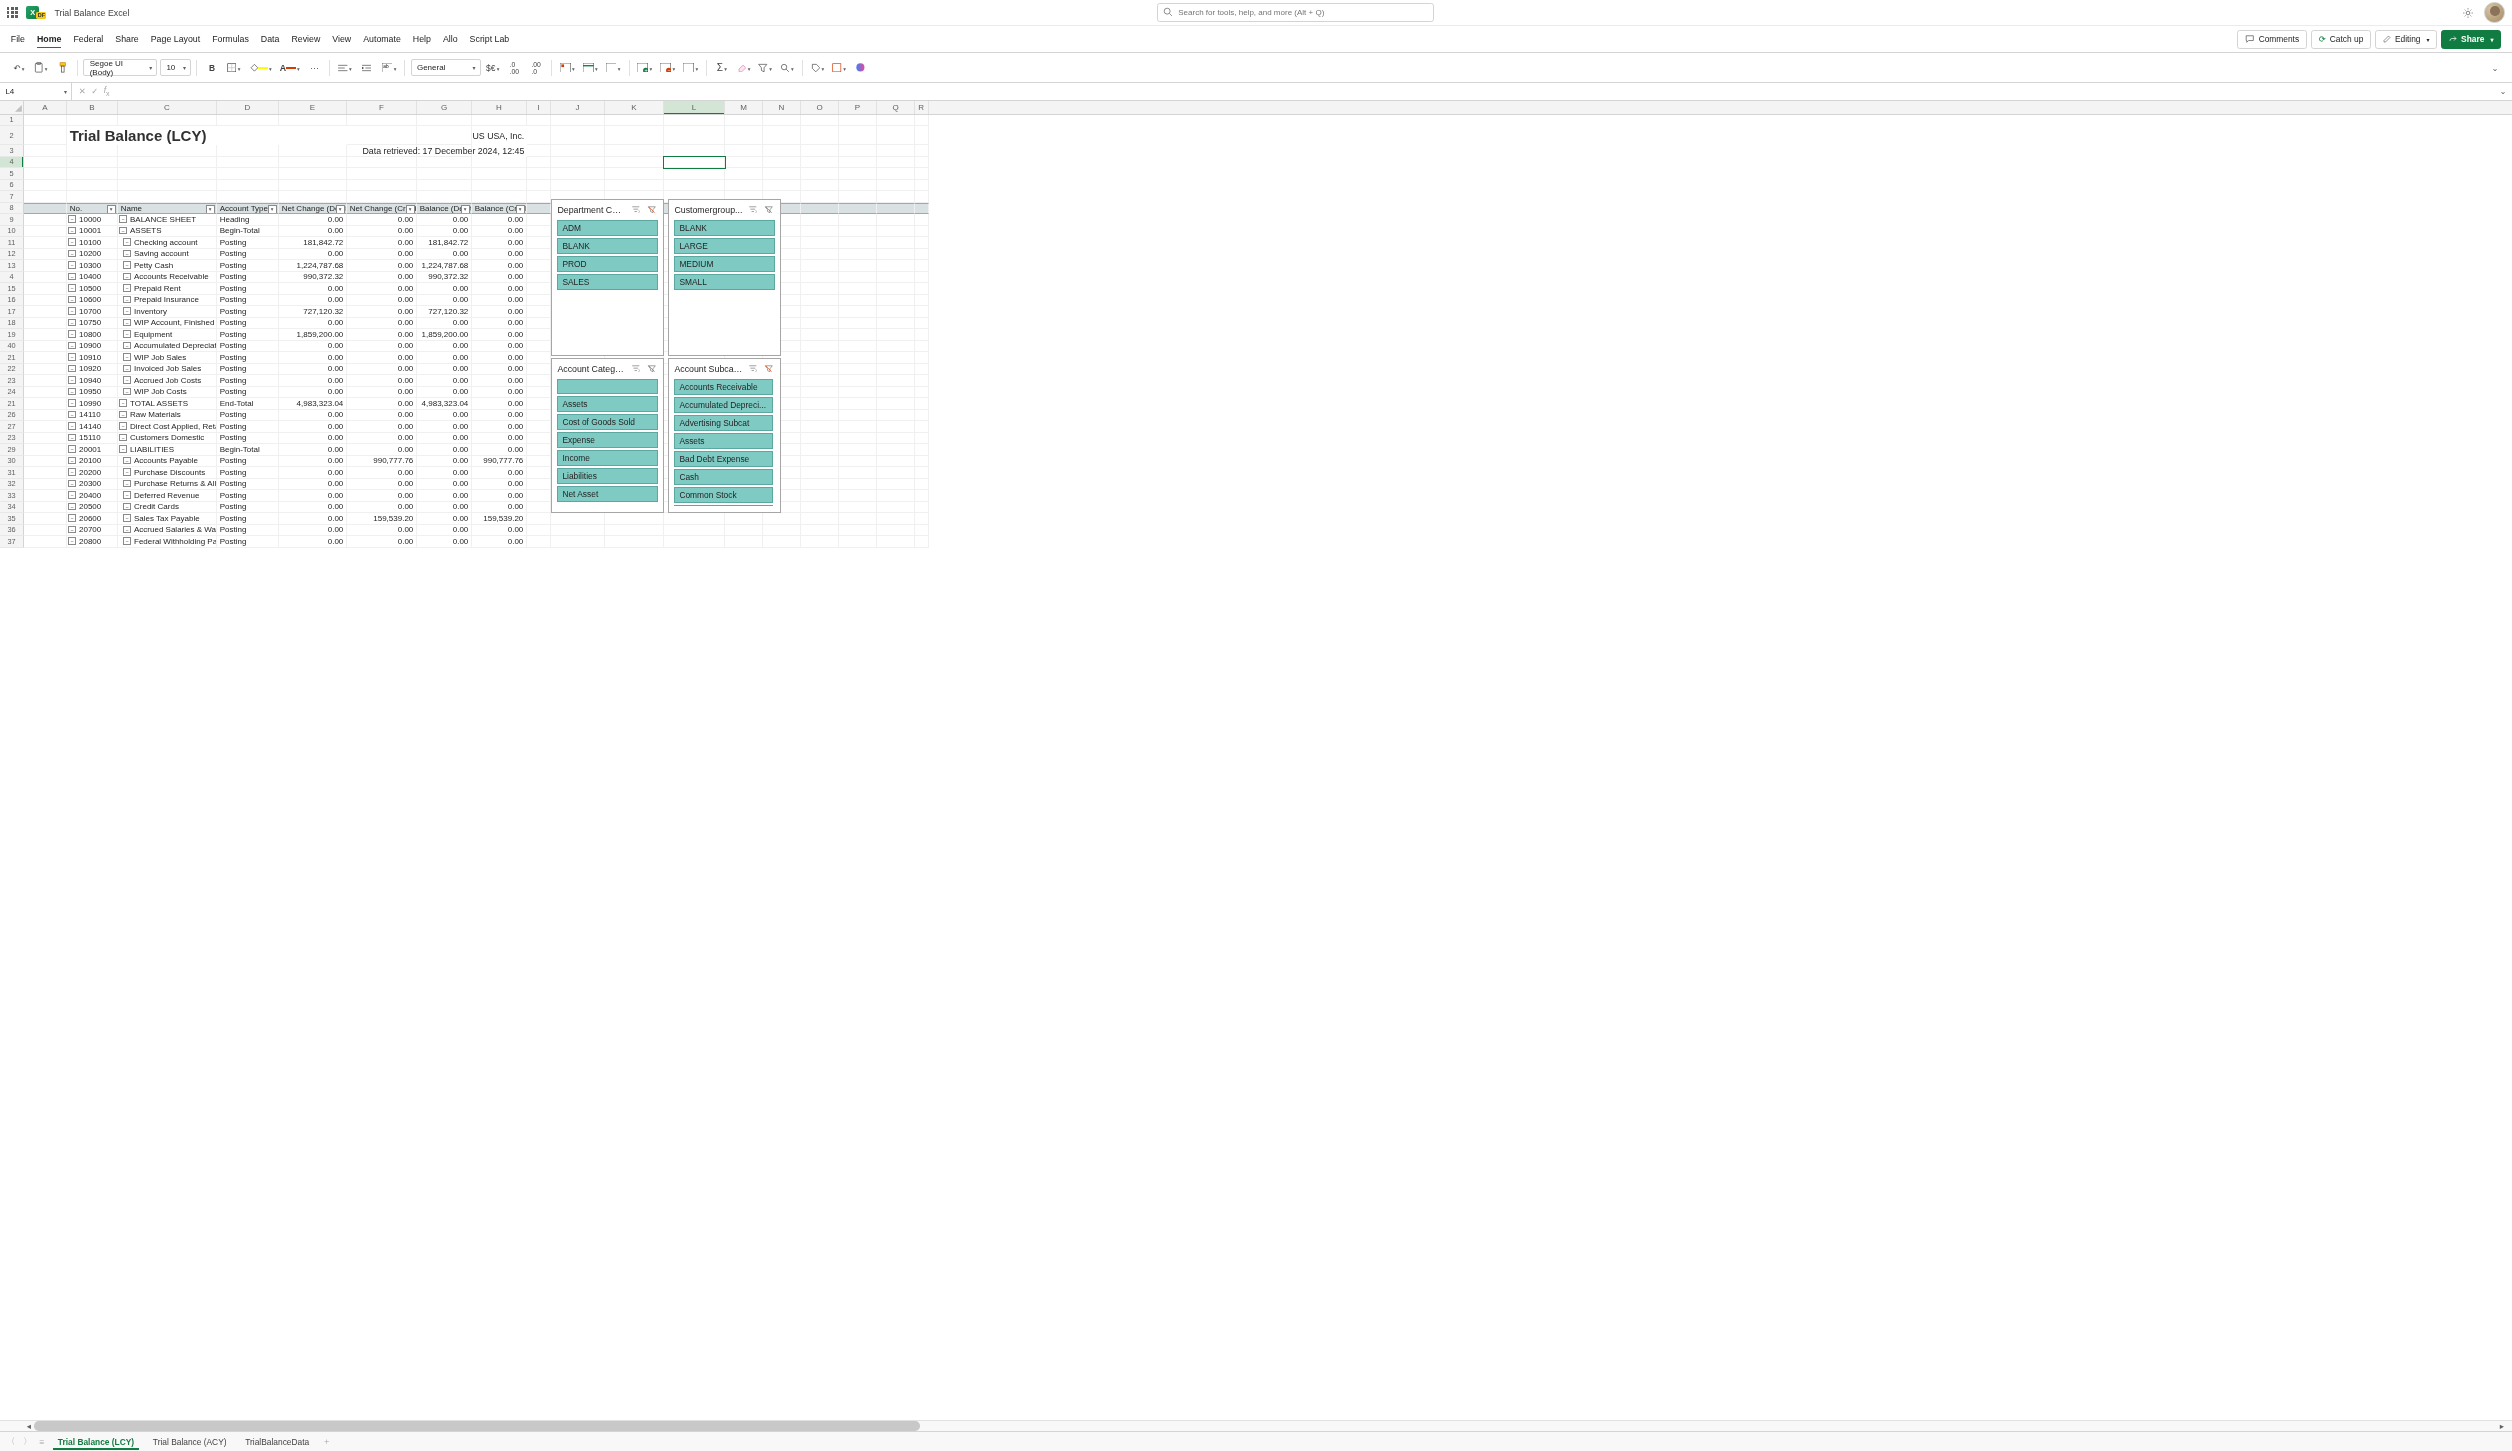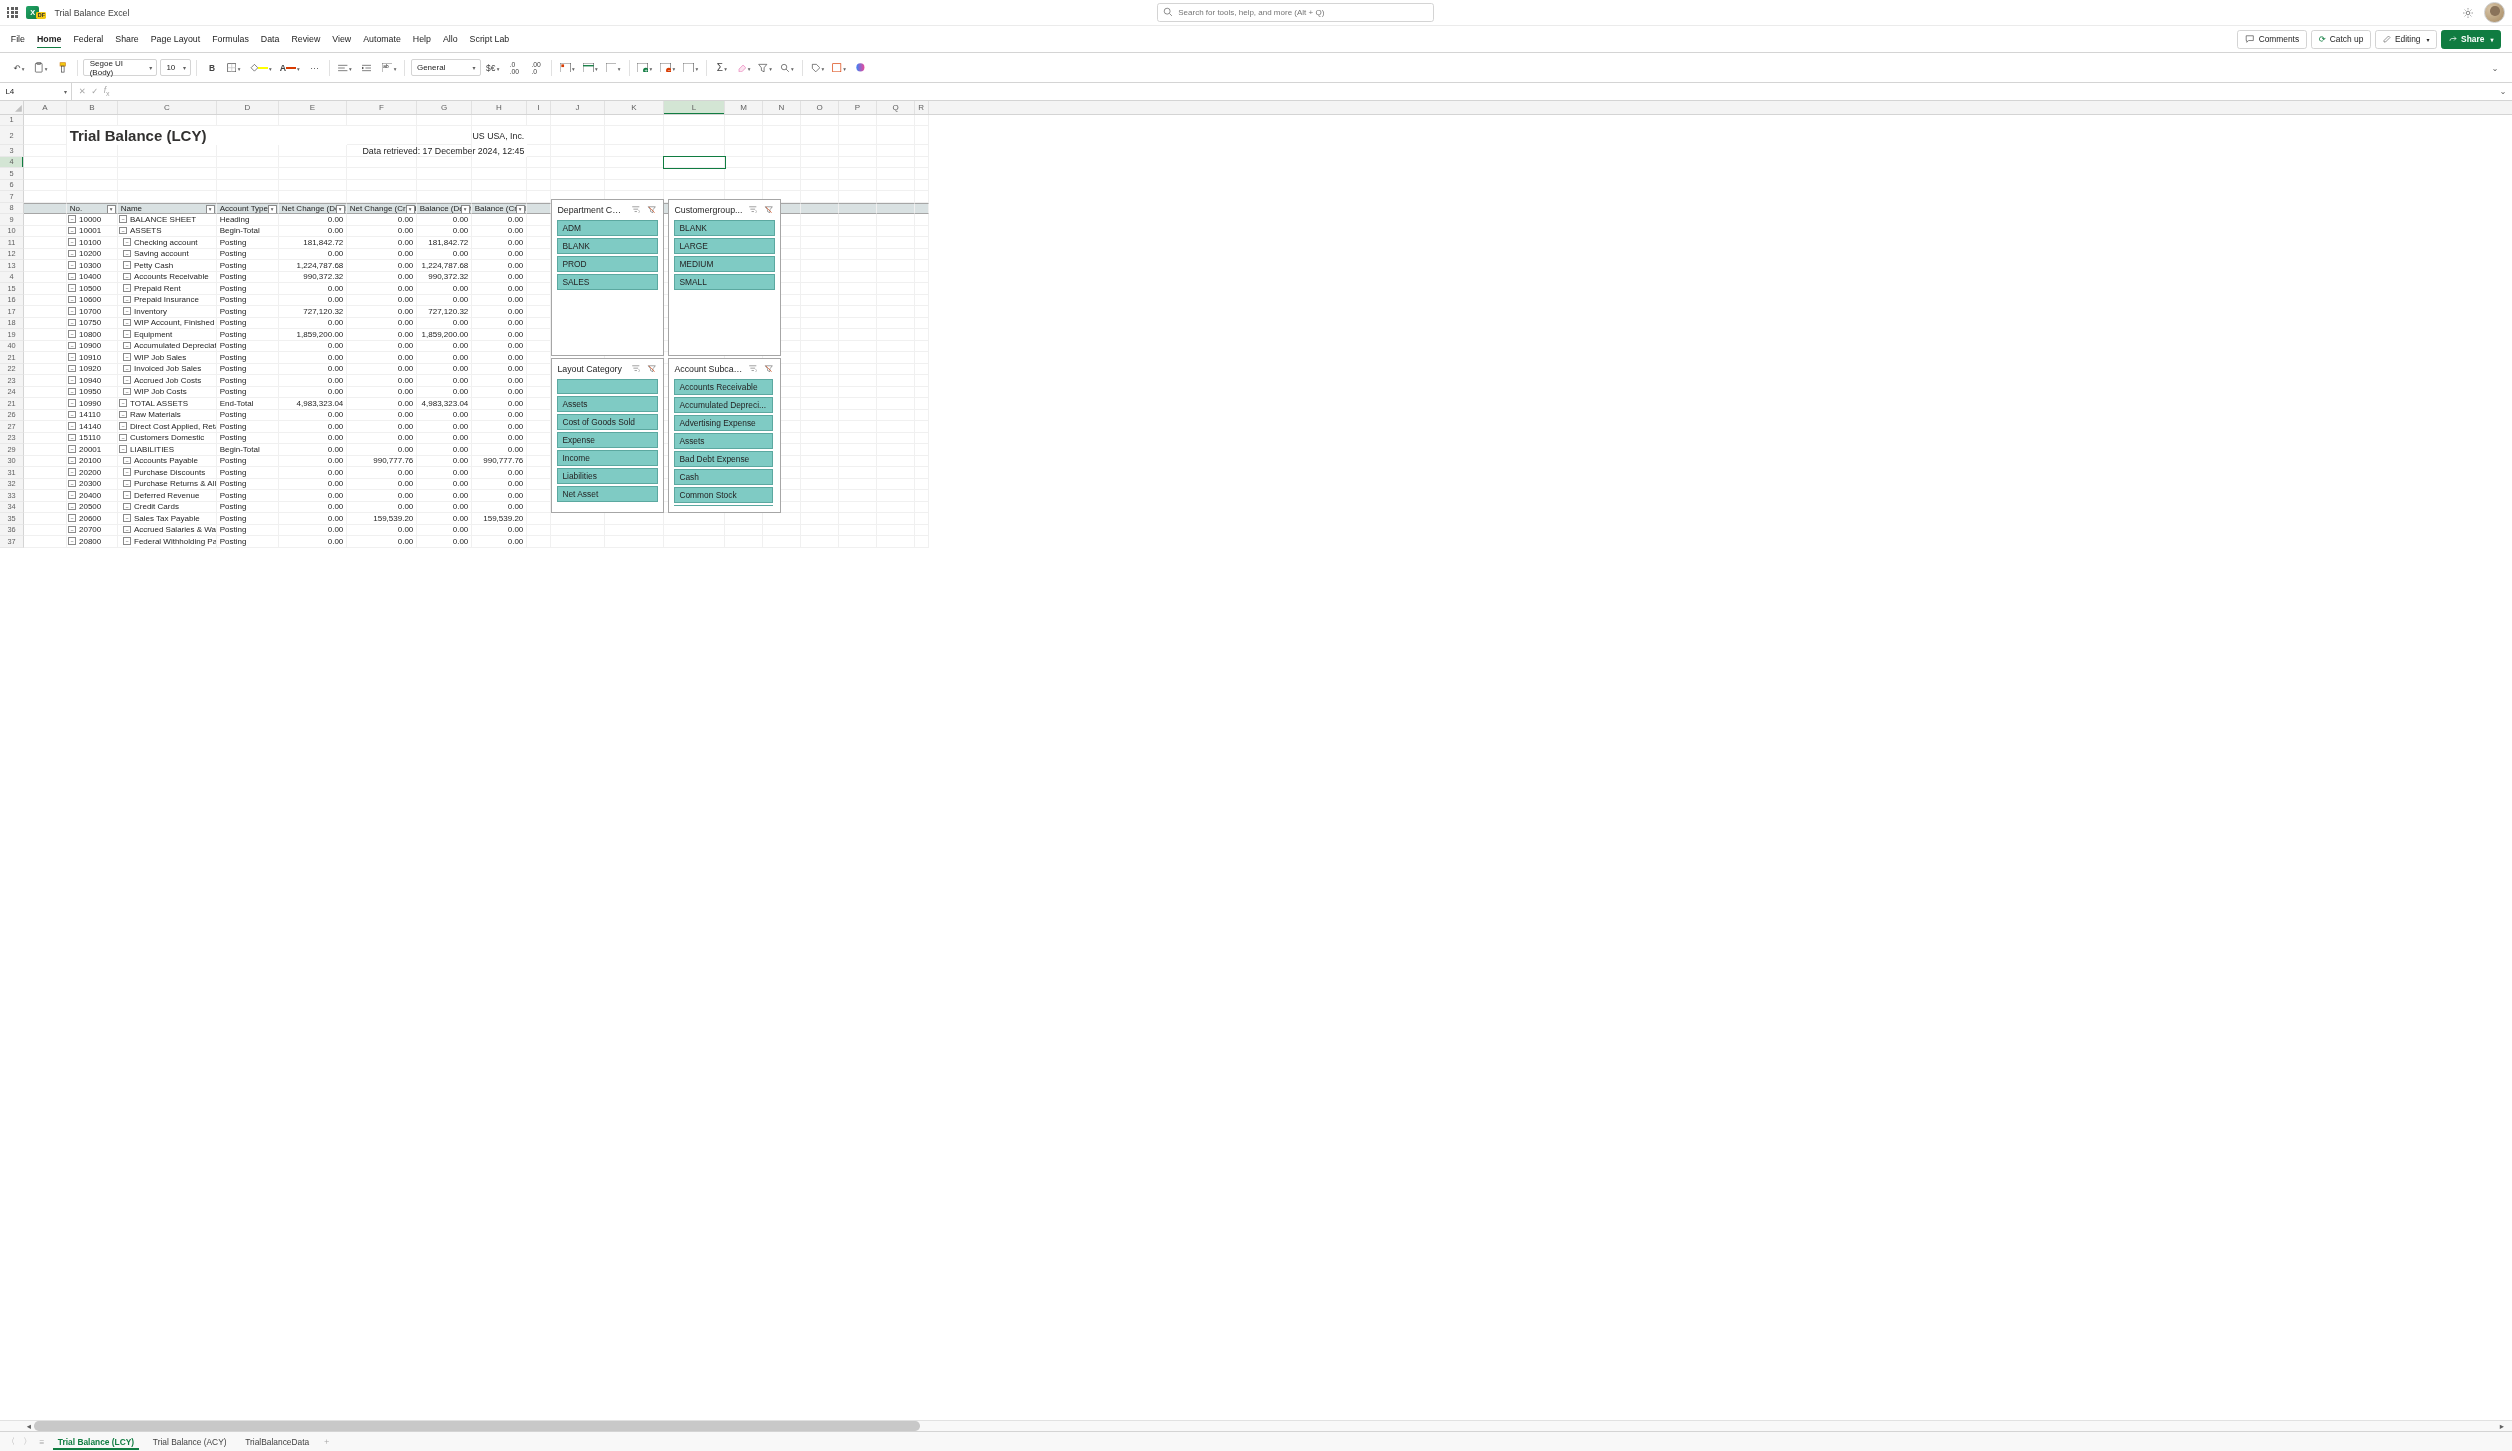--- a/index.html
+++ b/index.html
@@ -1238,21 +1238,21 @@
           <div class="" style="flex: 1 1 0%; display: flex; flex-direction: column; gap: 2px;">
             <div class="slicer-item">BLANK</div>
             <div class="slicer-item">LARGE</div>
             <div class="slicer-item">MEDIUM</div>
             <div class="slicer-item">SMALL</div>
           </div>
         </div>
       </div>
       <div class="slicer" style="left: 551px; top: 257px; width: 113px; height: 155px;">
         <div class="slicer-head">
-          <div class="slicer-title">Layout Category</div>
+          <div class="slicer-title">Account Category</div>
           <div class="slicer-btn">
             <svg width="9.5" height="9.5" viewBox="0 0 16 16">
               <path d="M2 3h12M4 7h8M6 11h4" stroke="#616161" fill="none"></path>
               <path d="M13 9l2 2-2 2" stroke="#616161" fill="none"></path>
             </svg>
           </div>
           <div class="slicer-btn">
             <svg width="9.5" height="9.5" viewBox="0 0 16 16">
               <path d="M2 3h12l-4 5v5l-4-2V8z" stroke="#616161" fill="none"></path>
               <line x1="3" y1="3" x2="13" y2="13" stroke="#d83b01"></line>
@@ -1284,21 +1284,21 @@
             <svg width="9.5" height="9.5" viewBox="0 0 16 16">
               <path d="M2 3h12l-4 5v5l-4-2V8z" stroke="#616161" fill="none"></path>
               <line x1="3" y1="3" x2="13" y2="13" stroke="#d83b01"></line>
             </svg>
           </div>
         </div>
         <div class="slicer-body">
           <div class="slicer-scroll" style="flex: 1 1 0%; display: flex; flex-direction: column; gap: 2px;">
             <div class="slicer-item">Accounts Receivable</div>
             <div class="slicer-item">Accumulated Depreci...</div>
-            <div class="slicer-item">Advertising Expense</div>
+            <div class="slicer-item">Advertising Subcat</div>
             <div class="slicer-item">Assets</div>
             <div class="slicer-item">Bad Debt Expense</div>
             <div class="slicer-item">Cash</div>
             <div class="slicer-item">Common Stock</div>
             <div class="slicer-item">Cost of Goods Sold</div>
           </div>
         </div>
       </div>
     </div>
 </div>

